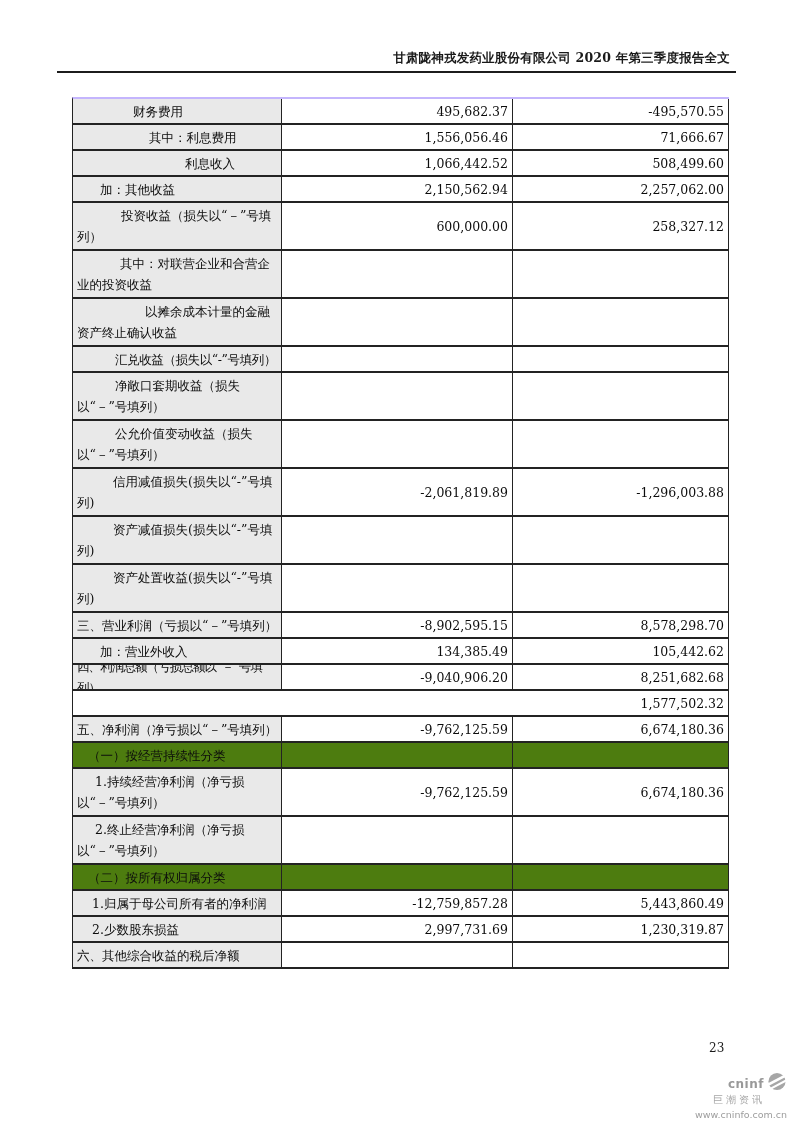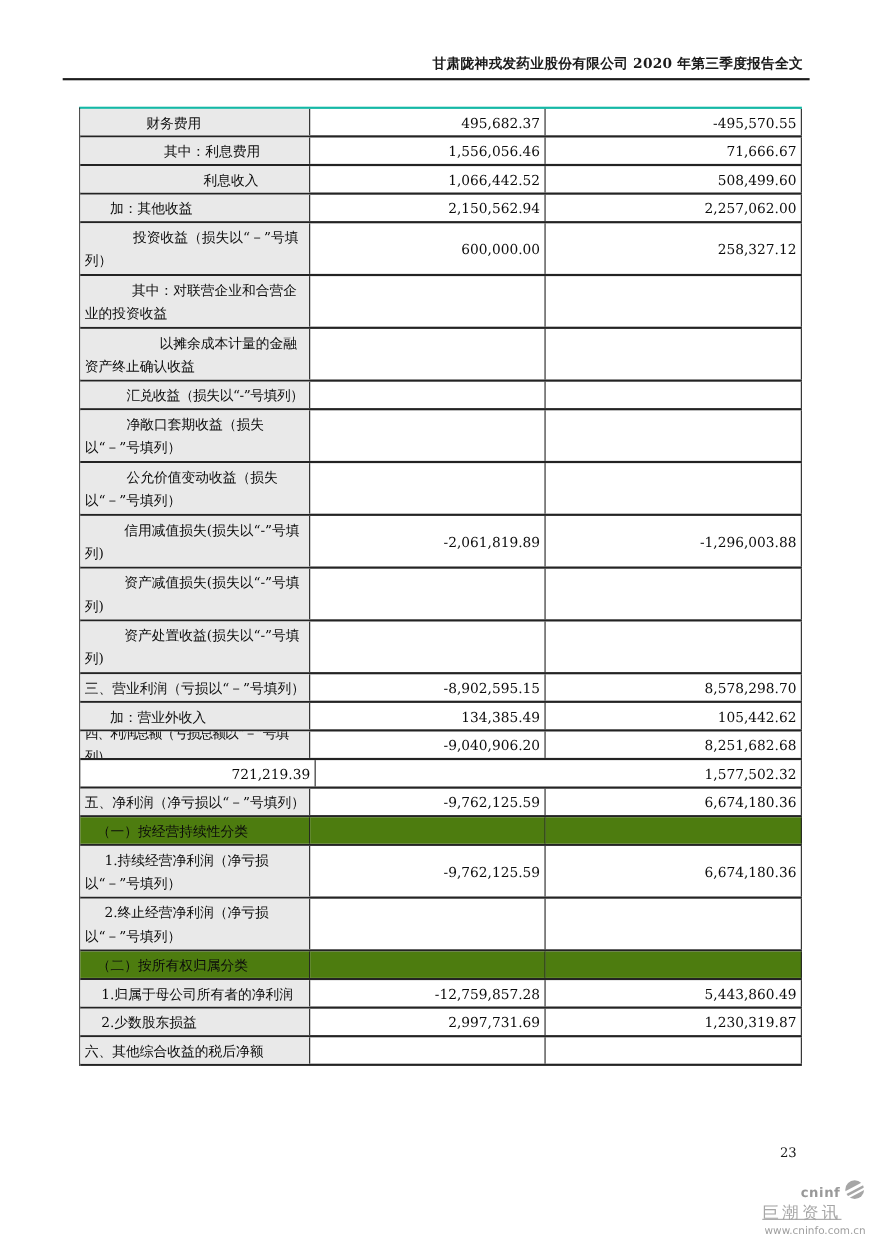--- a/index.html
+++ b/index.html
@@ -7,41 +7,41 @@
        font-family:"DejaVu Serif","Liberation Serif",serif;color:#111;}
   .page{position:absolute;inset:0;background:#fff;}
 
   
   .doc-header{position:absolute;top:50px;right:63px;font-size:12.5px;font-weight:bold;
               letter-spacing:0.2px;color:#1a1a1a;white-space:nowrap;}
   .header-rule{position:absolute;top:71px;left:57px;width:679px;height:2px;background:#1c1c1c;}
 
   
   .fin-table{position:absolute;left:72px;top:97px;width:657px;
-             border-top:2px solid #14b8a6;border-left:1px solid #232323;box-sizing:border-box;}
+             border-top:2px solid #c4b5fd;border-left:1px solid #232323;box-sizing:border-box;}
   .row{display:flex;box-sizing:border-box;border-bottom:2px solid #232323;}
   .row.s{height:26px;}
   .row.d{height:48px;}
   .cell{box-sizing:border-box;border-right:1px solid #232323;display:flex;align-items:center;overflow:hidden;}
   .c1{width:209px;background:#e9e9e9;}
   .c1 .lbl{display:block;width:100%;padding-left:4px;padding-right:2px;
            font-size:12.5px;line-height:21px;color:#0c0c0c;}
-  .c2{width:214px;justify-content:flex-end;}
+  .c2{width:231px;justify-content:flex-end;}
   .c3{flex:1;justify-content:flex-end;}
   .num{font-size:12.5px;padding-right:4px;color:#0c0c0c;white-space:nowrap;}
   .row.shaded .cell{background:#4d7c0f;}
 
   
   .page-number{position:absolute;left:709px;top:1041px;font-size:12px;color:#1a1a1a;}
   .cninfo-logo{position:absolute;top:1072px;right:6px;width:120px;text-align:right;
                color:#9d9d9d;font-family:"DejaVu Sans","Liberation Sans",sans-serif;}
   .logo-line{display:flex;justify-content:flex-end;align-items:center;gap:2px;}
   .logo-brand{font-size:12px;font-weight:bold;letter-spacing:0.5px;color:#999;}
   .logo-swirl{display:inline-block;margin-left:1px;}
-  .logo-cn{font-size:15px;letter-spacing:3px;color:#a6a6a6;margin-top:-2px;padding-right:22px;text-decoration:underline;}
+  .logo-cn{font-size:10px;letter-spacing:3px;color:#a6a6a6;margin-top:-2px;padding-right:22px;}
   .logo-url{font-size:9.5px;color:#9d9d9d;margin-top:2px;}
 </style>
 </head>
 <body>
 
 <div class="page">
 
   <div class="doc-header">甘肃陇神戎发药业股份有限公司 2020 年第三季度报告全文</div>
   <div class="header-rule"></div>
 
@@ -234,23 +234,20 @@
         </div>
       <div class="cell c2">
           <span class="num">-9,040,906.20</span>
         </div>
       <div class="cell c3">
           <span class="num">8,251,682.68</span>
         </div>
     </div>
 
     <div class="row s">
-      <div class="cell c2">
-          <span class="num">721,219.39</span>
-        </div>
       <div class="cell c3">
           <span class="num">1,577,502.32</span>
         </div>
     </div>
 
     <div class="row s">
       <div class="cell c1">
           <span class="lbl" style="text-indent:0px">五、净利润（净亏损以“－”号填列）</span>
         </div>
       <div class="cell c2">

